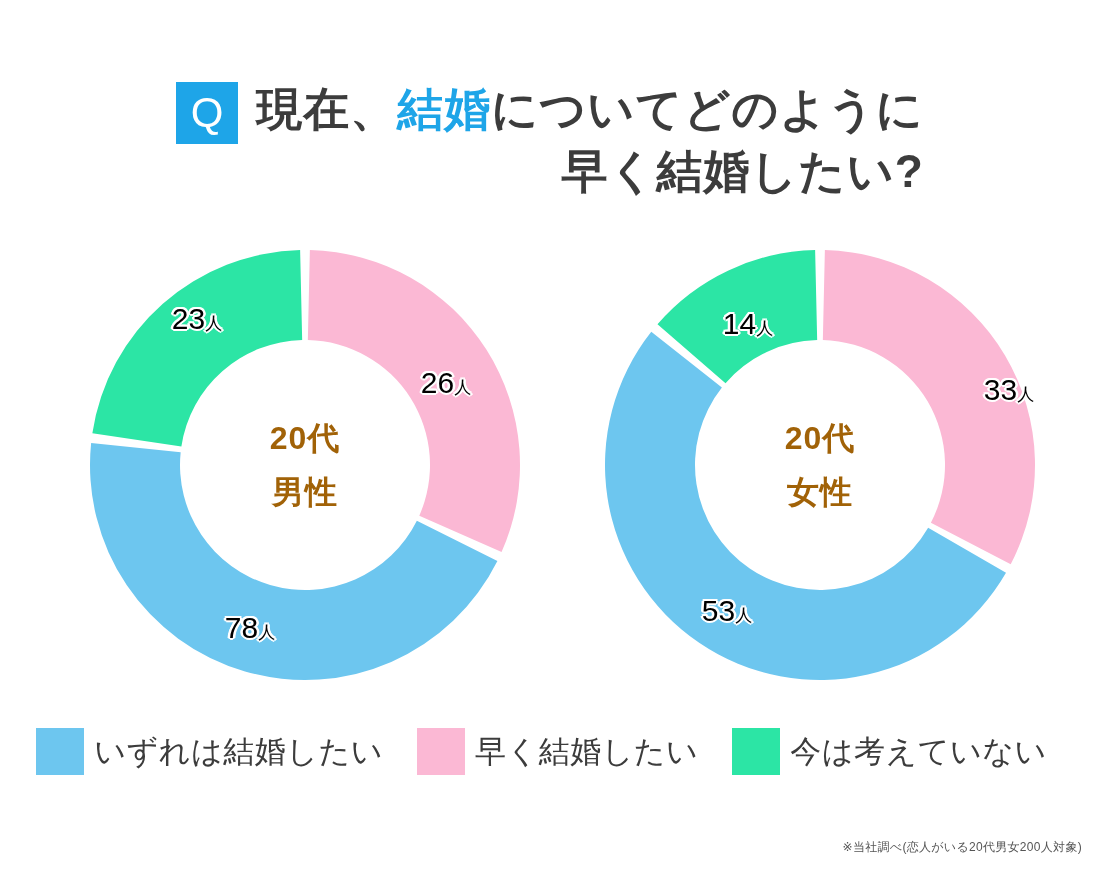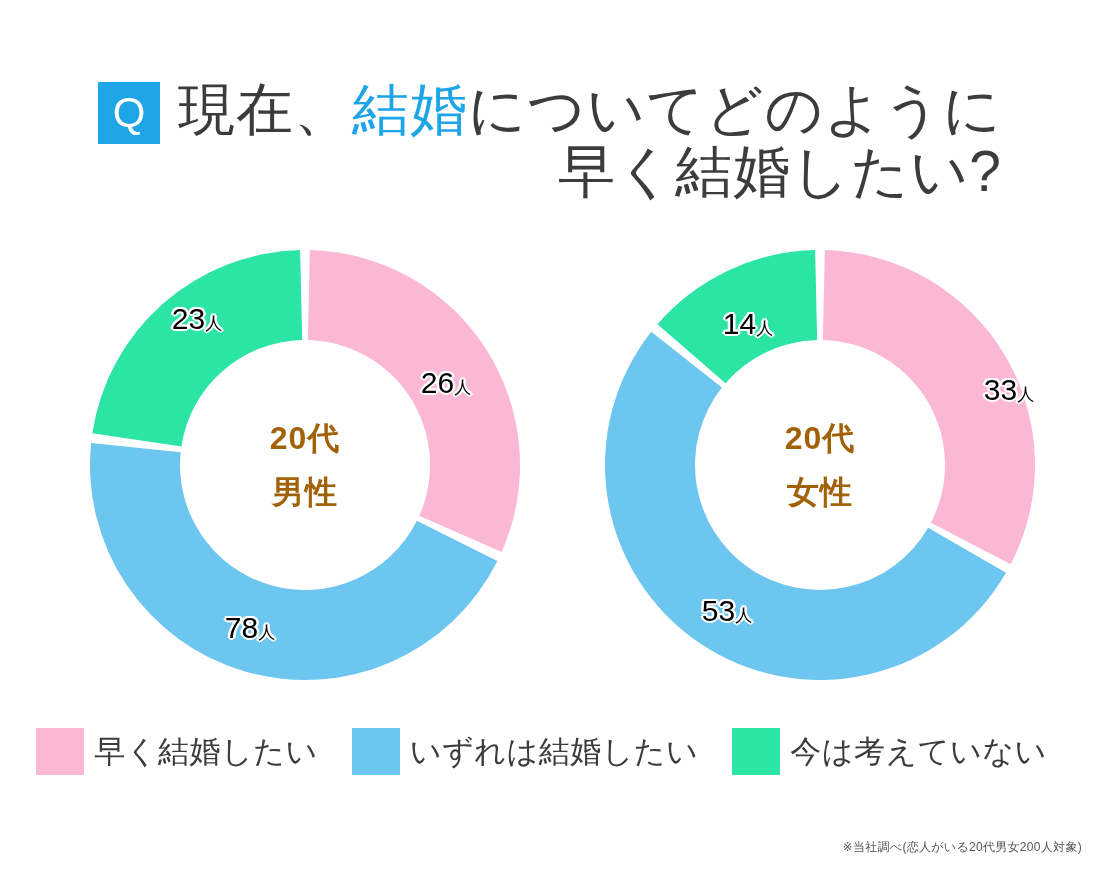--- a/index.html
+++ b/index.html
@@ -44,23 +44,23 @@
     flex: 0 0 auto;
     margin-top: 4px;
     letter-spacing: 0;
   }
   .title-lines {
     display: flex;
     flex-direction: column;
     align-items: flex-end;
   }
   .title-line {
-    font-size: 57px;
+    font-size: 46px;
     line-height: 62px;
-    font-weight: 400;
+    font-weight: 700;
     color: #3c3c3c;
     white-space: nowrap;
     letter-spacing: 1px;
   }
   .title-hl {
     color: #1ea5e8;
   }
 
   
   .charts {
@@ -217,26 +217,26 @@
     <div class="slice-label" style="left: 446px; top: 385px;"><span>26</span><span class="unit">人</span></div>
     <div class="slice-label" style="left: 250px; top: 630px;"><span>78</span><span class="unit">人</span></div>
     <div class="slice-label" style="left: 197px; top: 321px;"><span>23</span><span class="unit">人</span></div>
     <div class="slice-label" style="left: 1009px; top: 392px;"><span>33</span><span class="unit">人</span></div>
     <div class="slice-label" style="left: 727px; top: 613px;"><span>53</span><span class="unit">人</span></div>
     <div class="slice-label" style="left: 748px; top: 326px;"><span>14</span><span class="unit">人</span></div>
   </div>
 
 <div class="legend">
   <div class="legend-item">
+    <span class="legend-swatch" style="background: rgb(109, 198, 239);"></span>
+    <span class="legend-text">いずれは結婚したい</span>
+  </div>
+  <div class="legend-item">
     <span class="legend-swatch" style="background: rgb(251, 184, 212);"></span>
     <span class="legend-text">早く結婚したい</span>
-  </div>
-  <div class="legend-item">
-    <span class="legend-swatch" style="background: rgb(109, 198, 239);"></span>
-    <span class="legend-text">いずれは結婚したい</span>
   </div>
   <div class="legend-item">
     <span class="legend-swatch" style="background: rgb(44, 229, 165);"></span>
     <span class="legend-text">今は考えていない</span>
   </div>
 </div>
 
 <div class="footnote">※当社調べ(恋人がいる20代男女200人対象)</div>
 
 </body></html>

